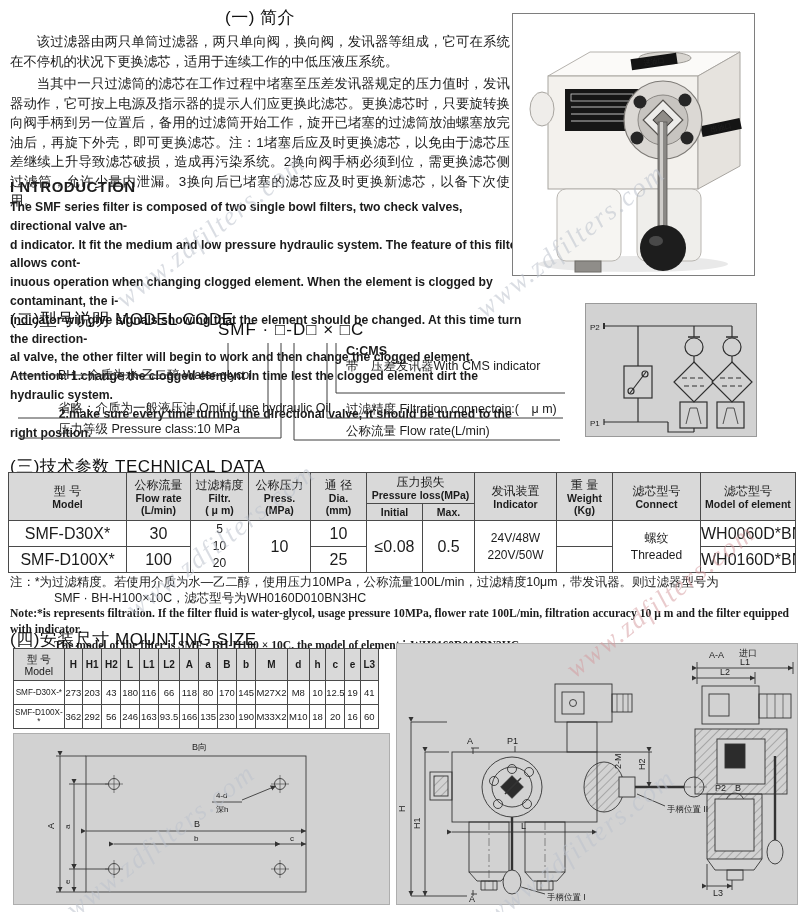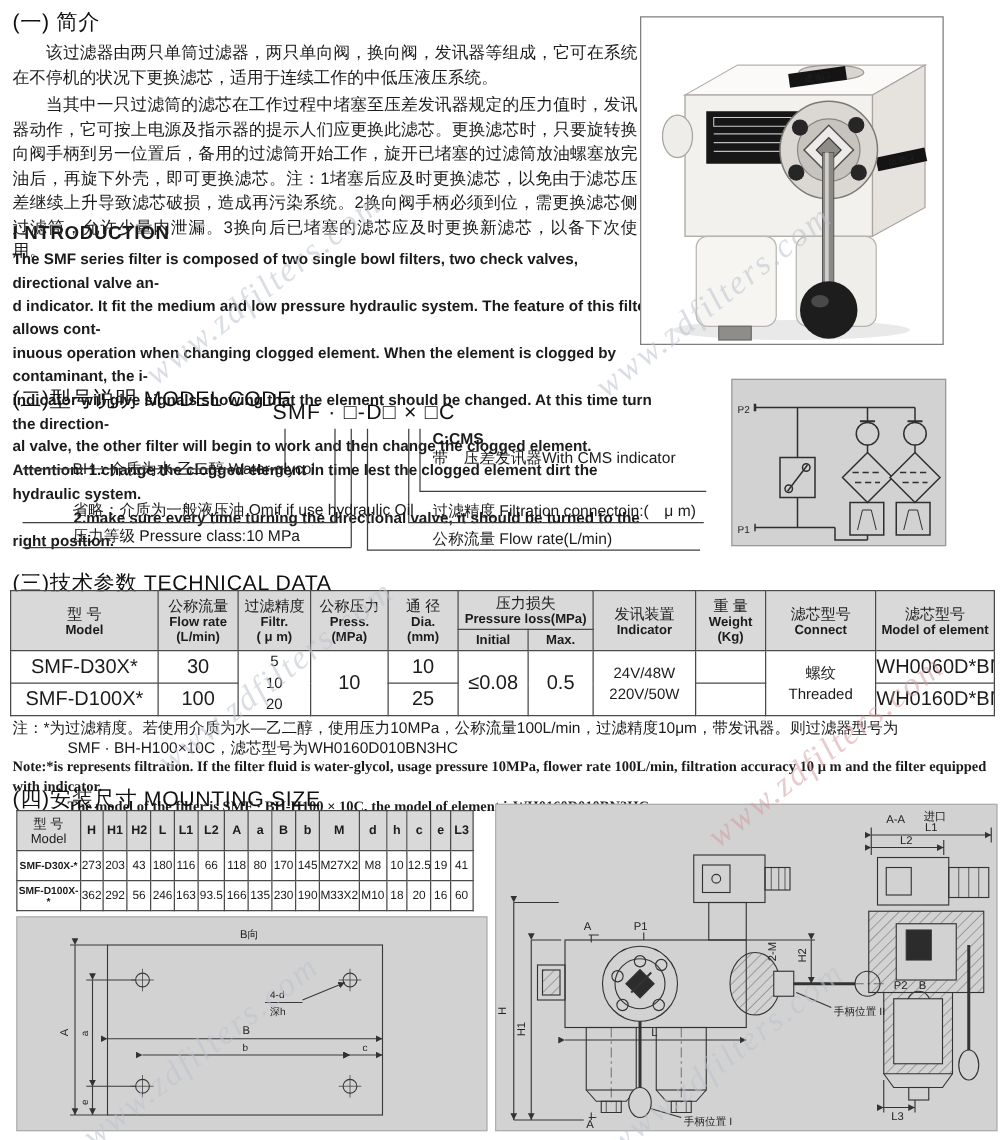--- a/index.html
+++ b/index.html
@@ -2,21 +2,21 @@
 <html><head>
 <meta charset="utf-8">
 <style>
   * { margin:0; padding:0; box-sizing:border-box; }
   html,body { background:#ffffff; }
   body { font-family:"Liberation Sans", sans-serif; color:#1b1b1b; }
   #page { position:relative; width:800px; height:912px; background:#fff; overflow:hidden; margin:0 auto; }
   .abs { position:absolute; }
 
   
-  .sec-heading { font-size:17px; font-weight:500; letter-spacing:0.5px; color:#111; }
+  .sec-heading { font-size:17px; font-weight:500; letter-spacing:0.5px; color:#111;text-align:center; }
 
   
   #intro-zh { left:10px; top:6px; width:500px; }
   #intro-zh .para { font-size:13.4px; line-height:19.5px; text-align:justify; margin-top:3px; }
   .indent2 { text-indent:2em; }
   #intro-en { left:10px; top:178px; width:512px; }
   #intro-en .en-head { font-size:15px; font-weight:bold; letter-spacing:0.5px; }
   #intro-en .en-body { font-size:12.2px; font-weight:bold; line-height:18.8px; margin-top:3px; }
   .prelines { white-space:pre-line; }
 
@@ -49,21 +49,21 @@
   #notes .nzh { font-size:12.4px; line-height:16px; }
   #notes .nen { font-size:11.6px; font-weight:bold; line-height:16px;font-family:Liberation Serif, serif; }
   .pad-indent { padding-left:44px; }
 
   #mount-heading { left:10px; top:628px; }
   #mount-table-wrap { left:13px; top:648px; }
   #mount-table { width:366px; }
   #mount-table td { font-size:9.5px; }
   #mount-table .mh { font-size:10px; font-weight:bold; }
   #mount-table .model-h { font-size:10.5px; line-height:12px; }
-  #mount-table .model-c { font-size:8.2px;font-weight:bold; }
+  #mount-table .model-c { font-size:8.2px; }
 
   
   .panel { background:#d2d2d2; border:1px solid #aeaeae; }
   #right-panel { left:396px; top:643px; width:402px; height:262px; }
   #left-panel { left:13px; top:733px; width:377px; height:172px; }
   svg { display:block; }
   svg text { font-family:"Liberation Sans", sans-serif; fill:#222; }
 
   
   .wm { position:absolute; font-family:"Liberation Serif", serif; font-style:italic; font-size:27px;

